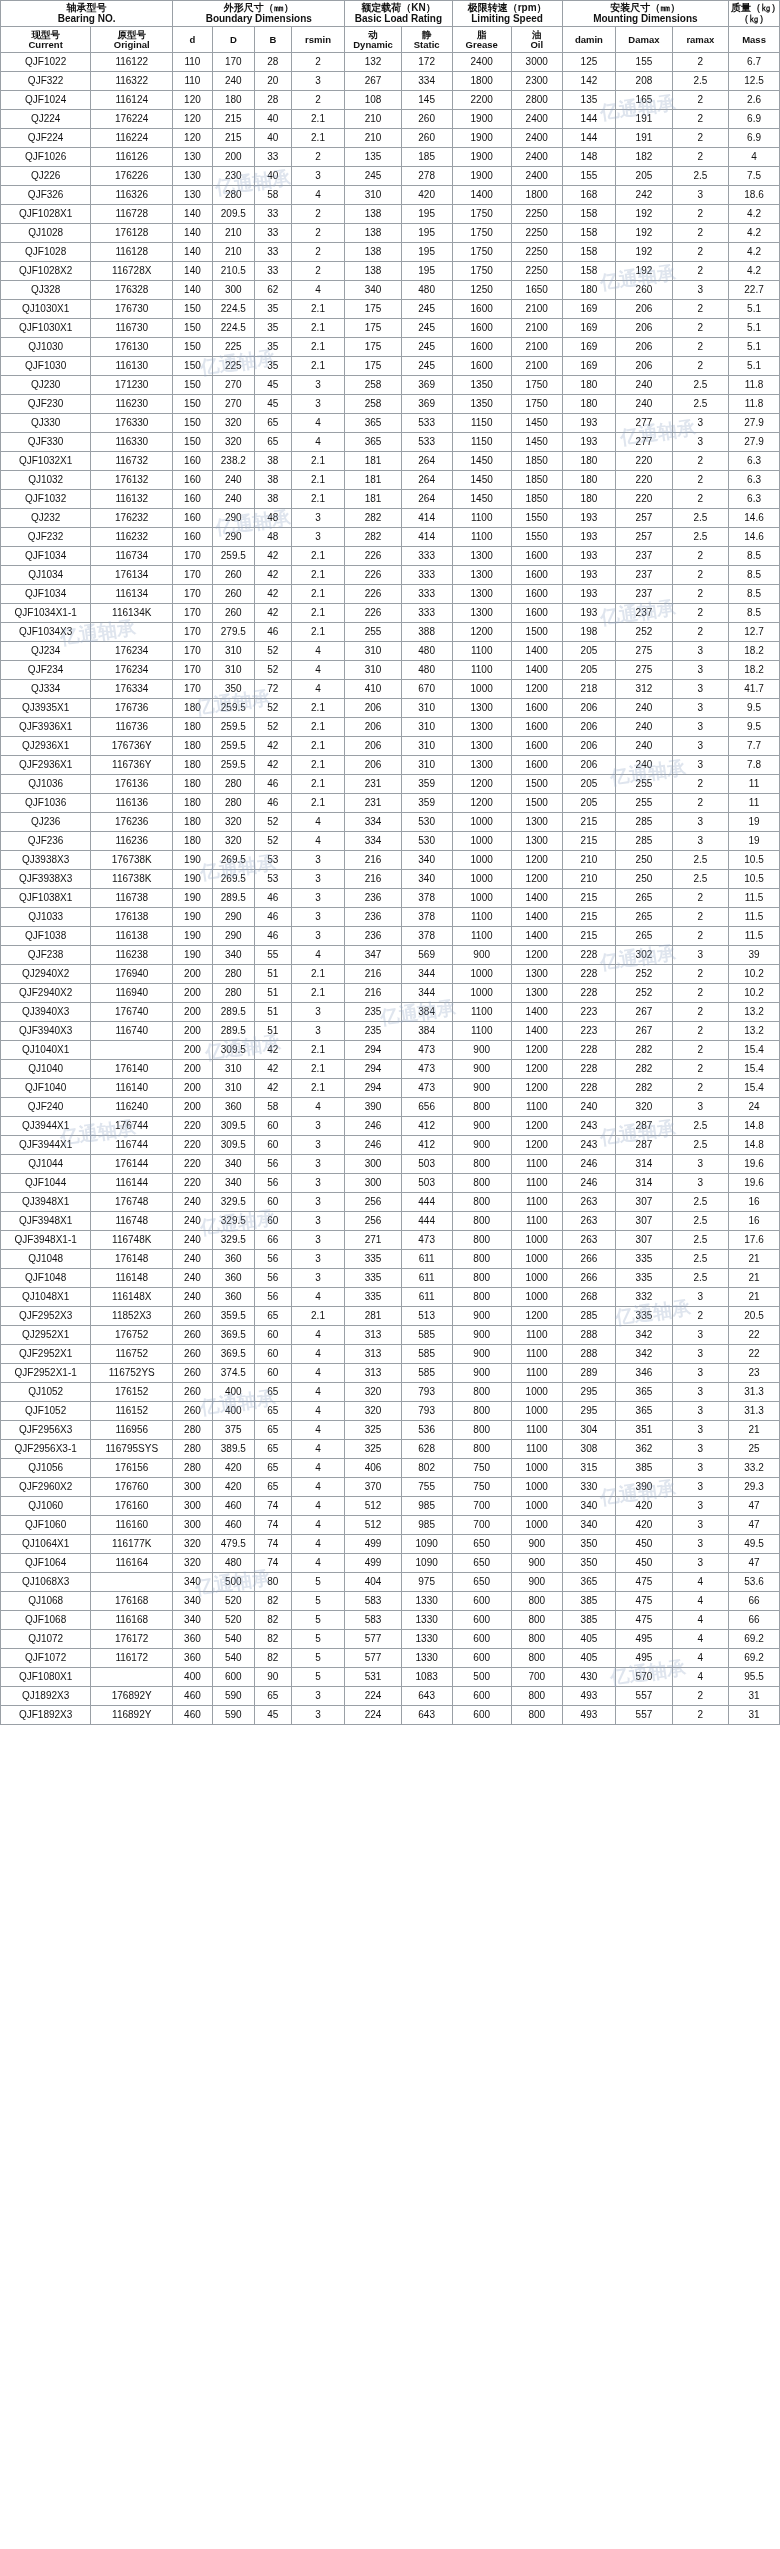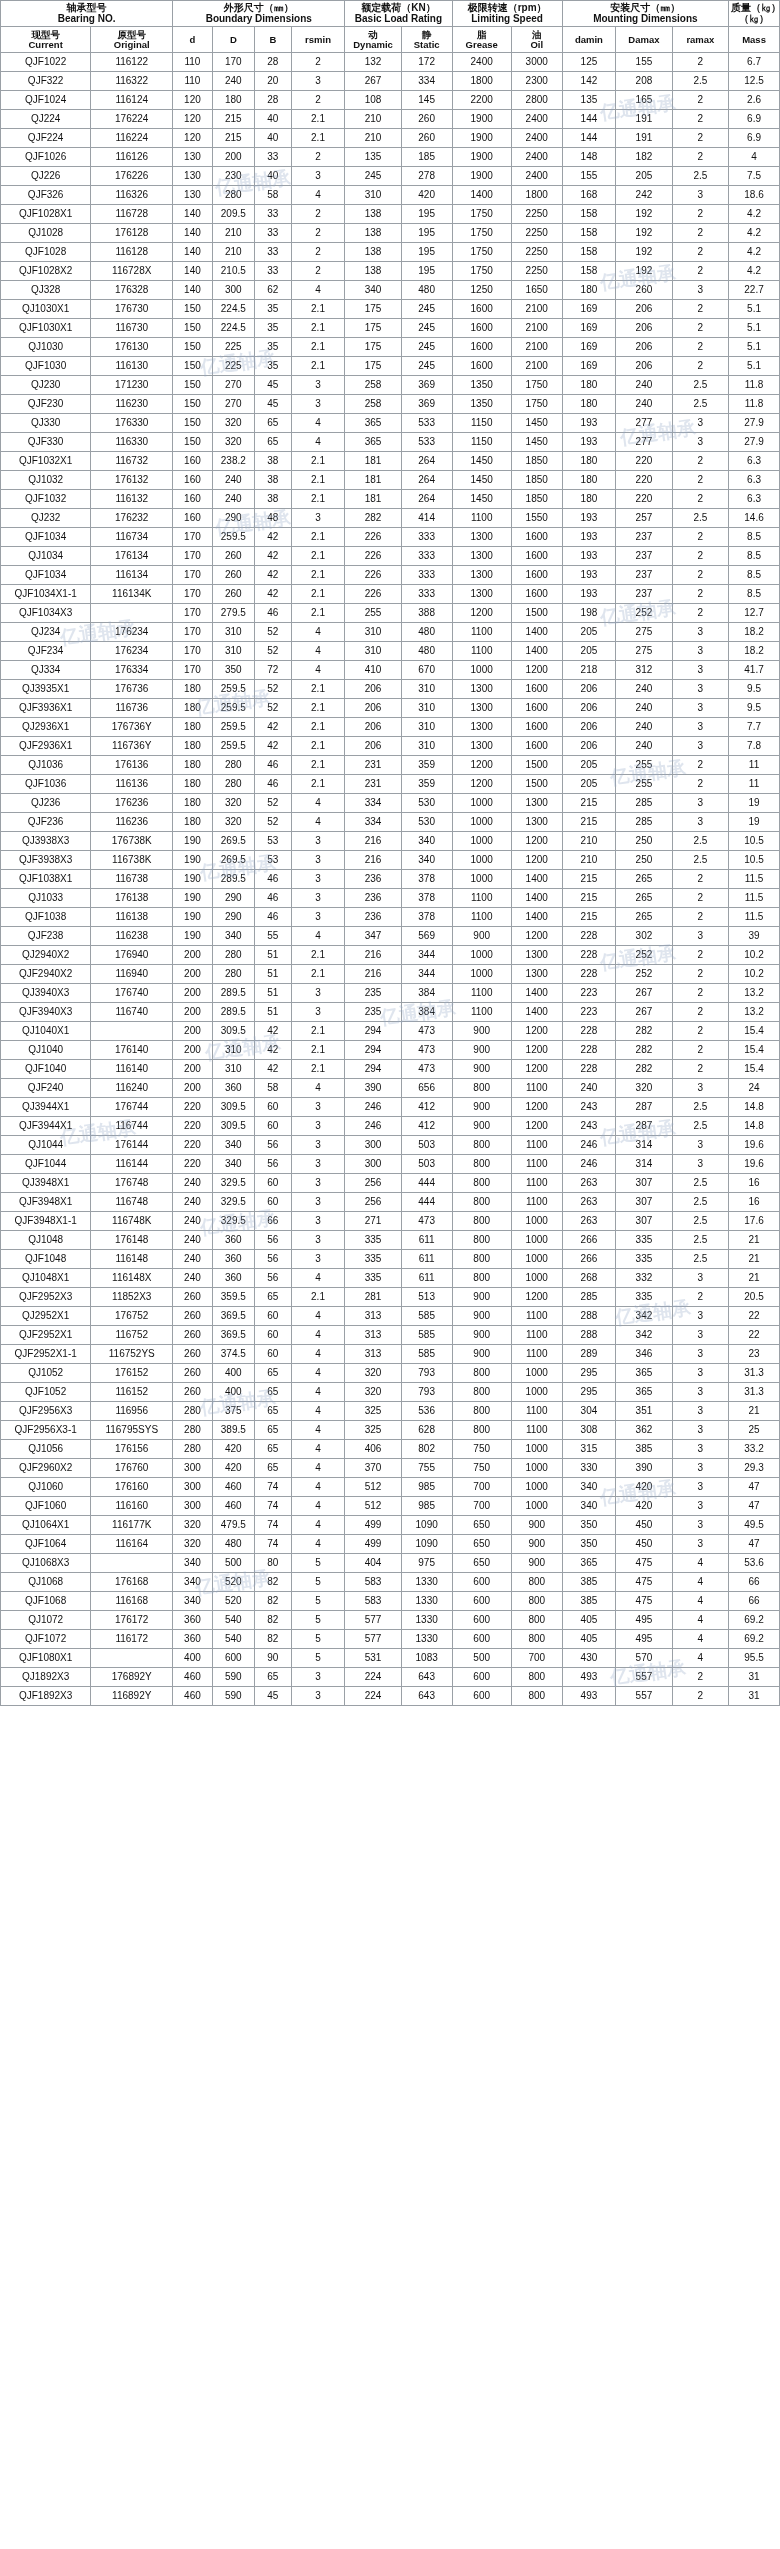--- a/index.html
+++ b/index.html
@@ -600,20 +600,36 @@
           <td>282</td>
           <td>414</td>
           <td>1100</td>
           <td>1550</td>
           <td>193</td>
           <td>257</td>
           <td>2.5</td>
           <td>14.6</td>
         </tr>
         <tr>
+          <td class="left-col">QJF232</td>
+          <td class="left-col">116232</td>
+          <td>160</td>
+          <td>290</td>
+          <td>48</td>
+          <td>3</td>
+          <td>282</td>
+          <td>414</td>
+          <td>1100</td>
+          <td>1550</td>
+          <td>193</td>
+          <td>257</td>
+          <td>2.5</td>
+          <td>14.6</td>
+        </tr>
+        <tr>
           <td class="left-col">QJF1034</td>
           <td class="left-col">116734</td>
           <td>170</td>
           <td>259.5</td>
           <td>42</td>
           <td>2.1</td>
           <td>226</td>
           <td>333</td>
           <td>1300</td>
           <td>1600</td>

